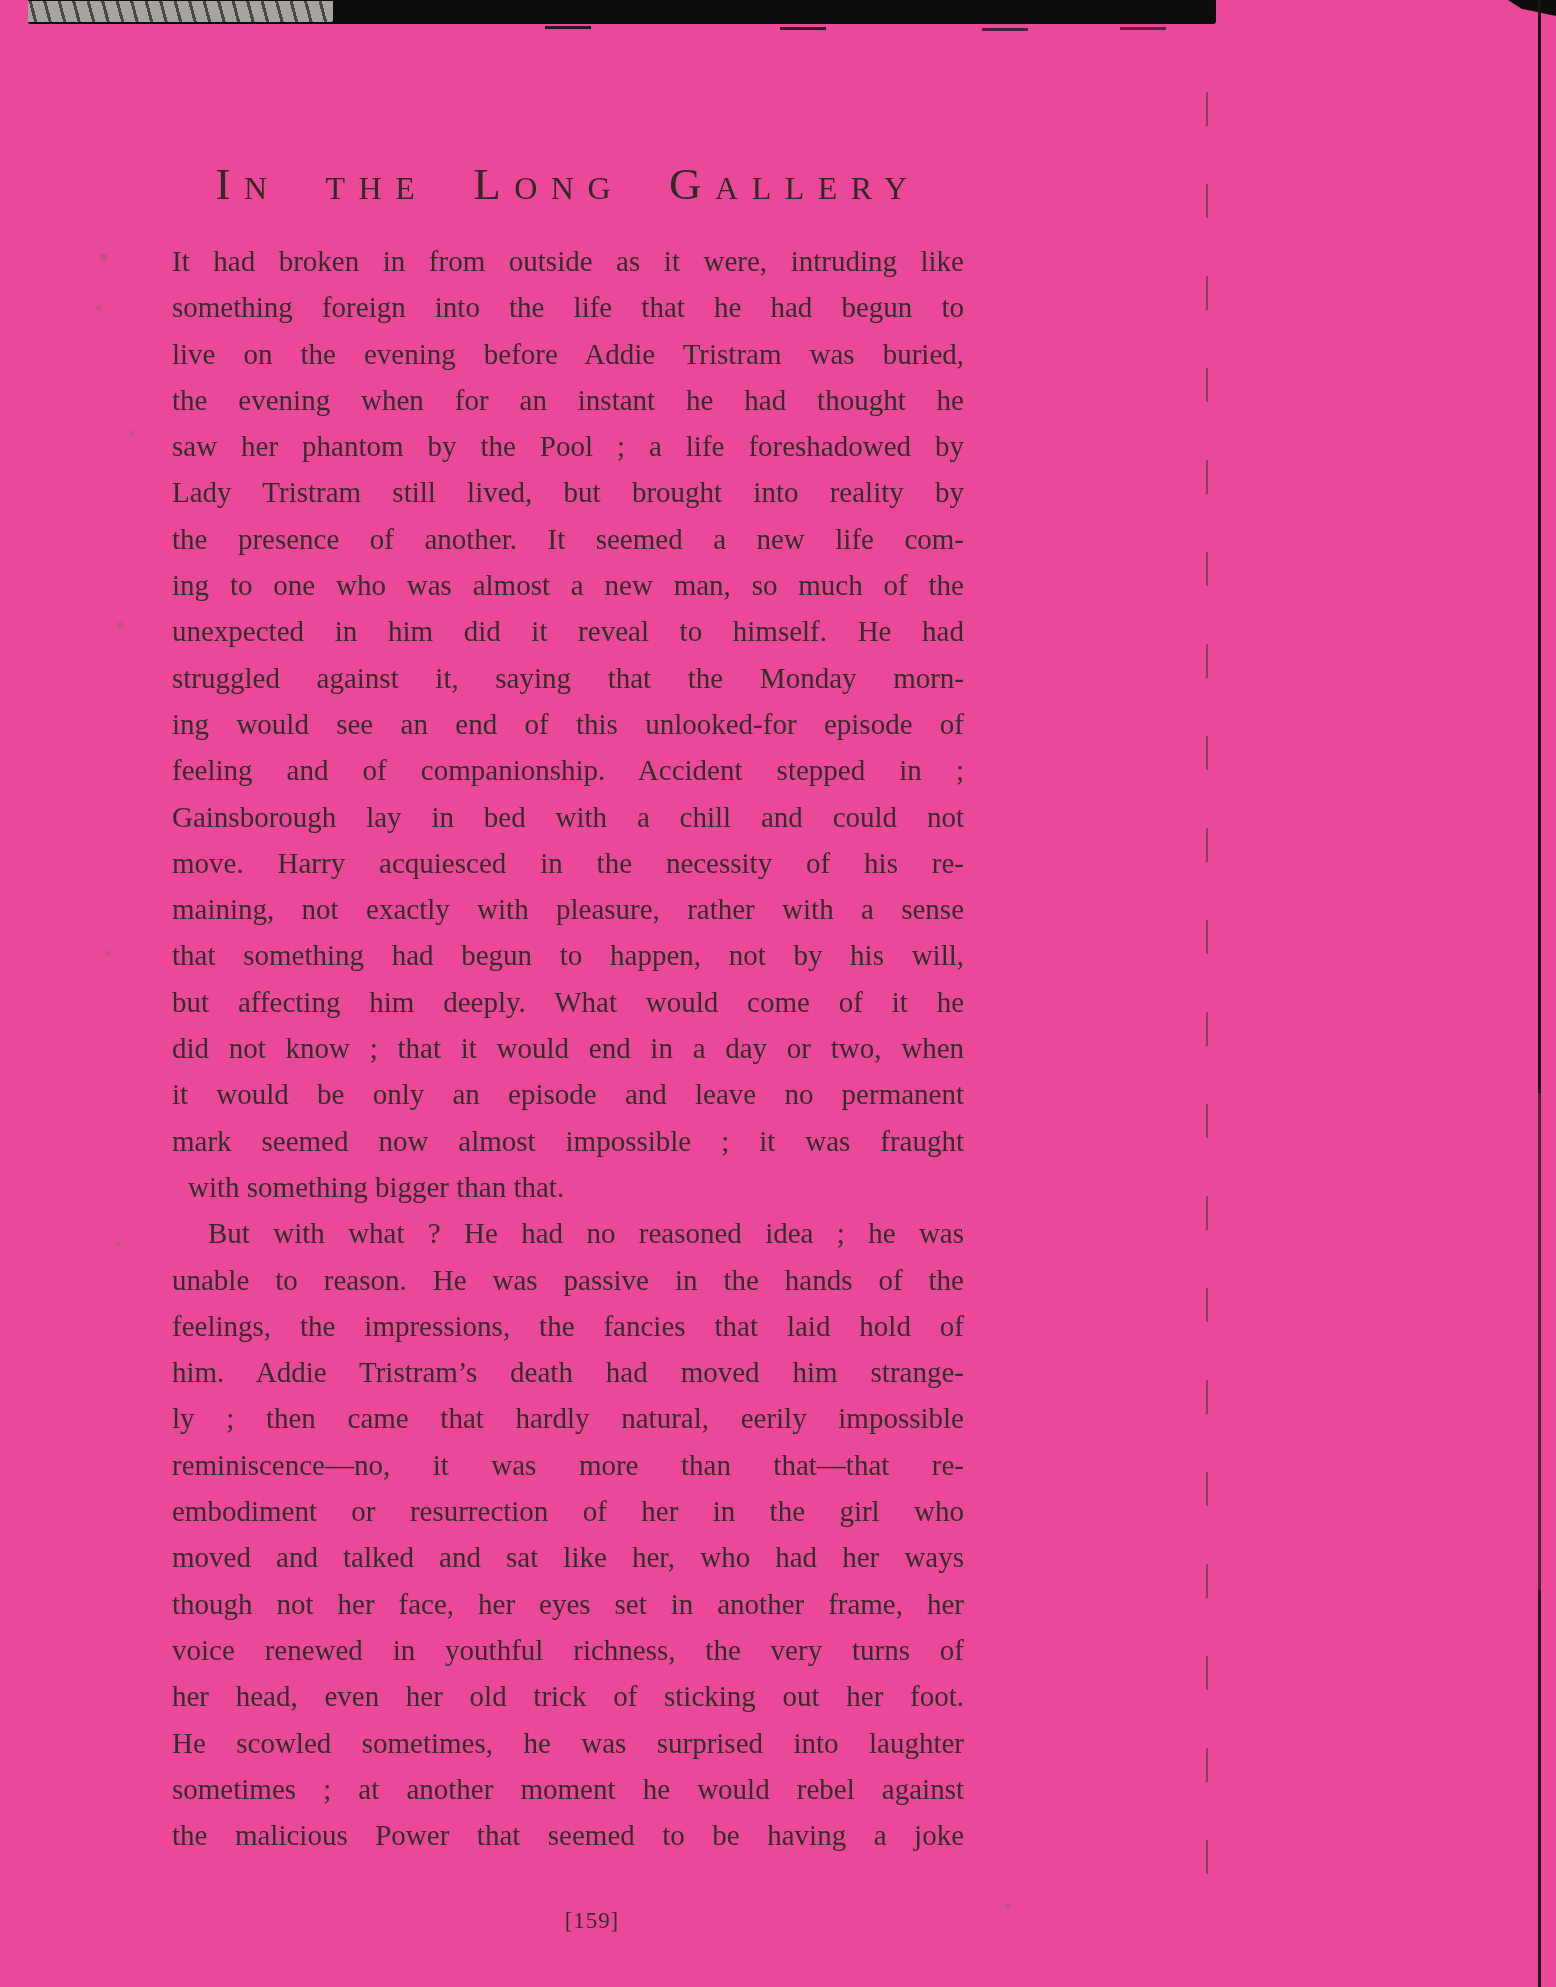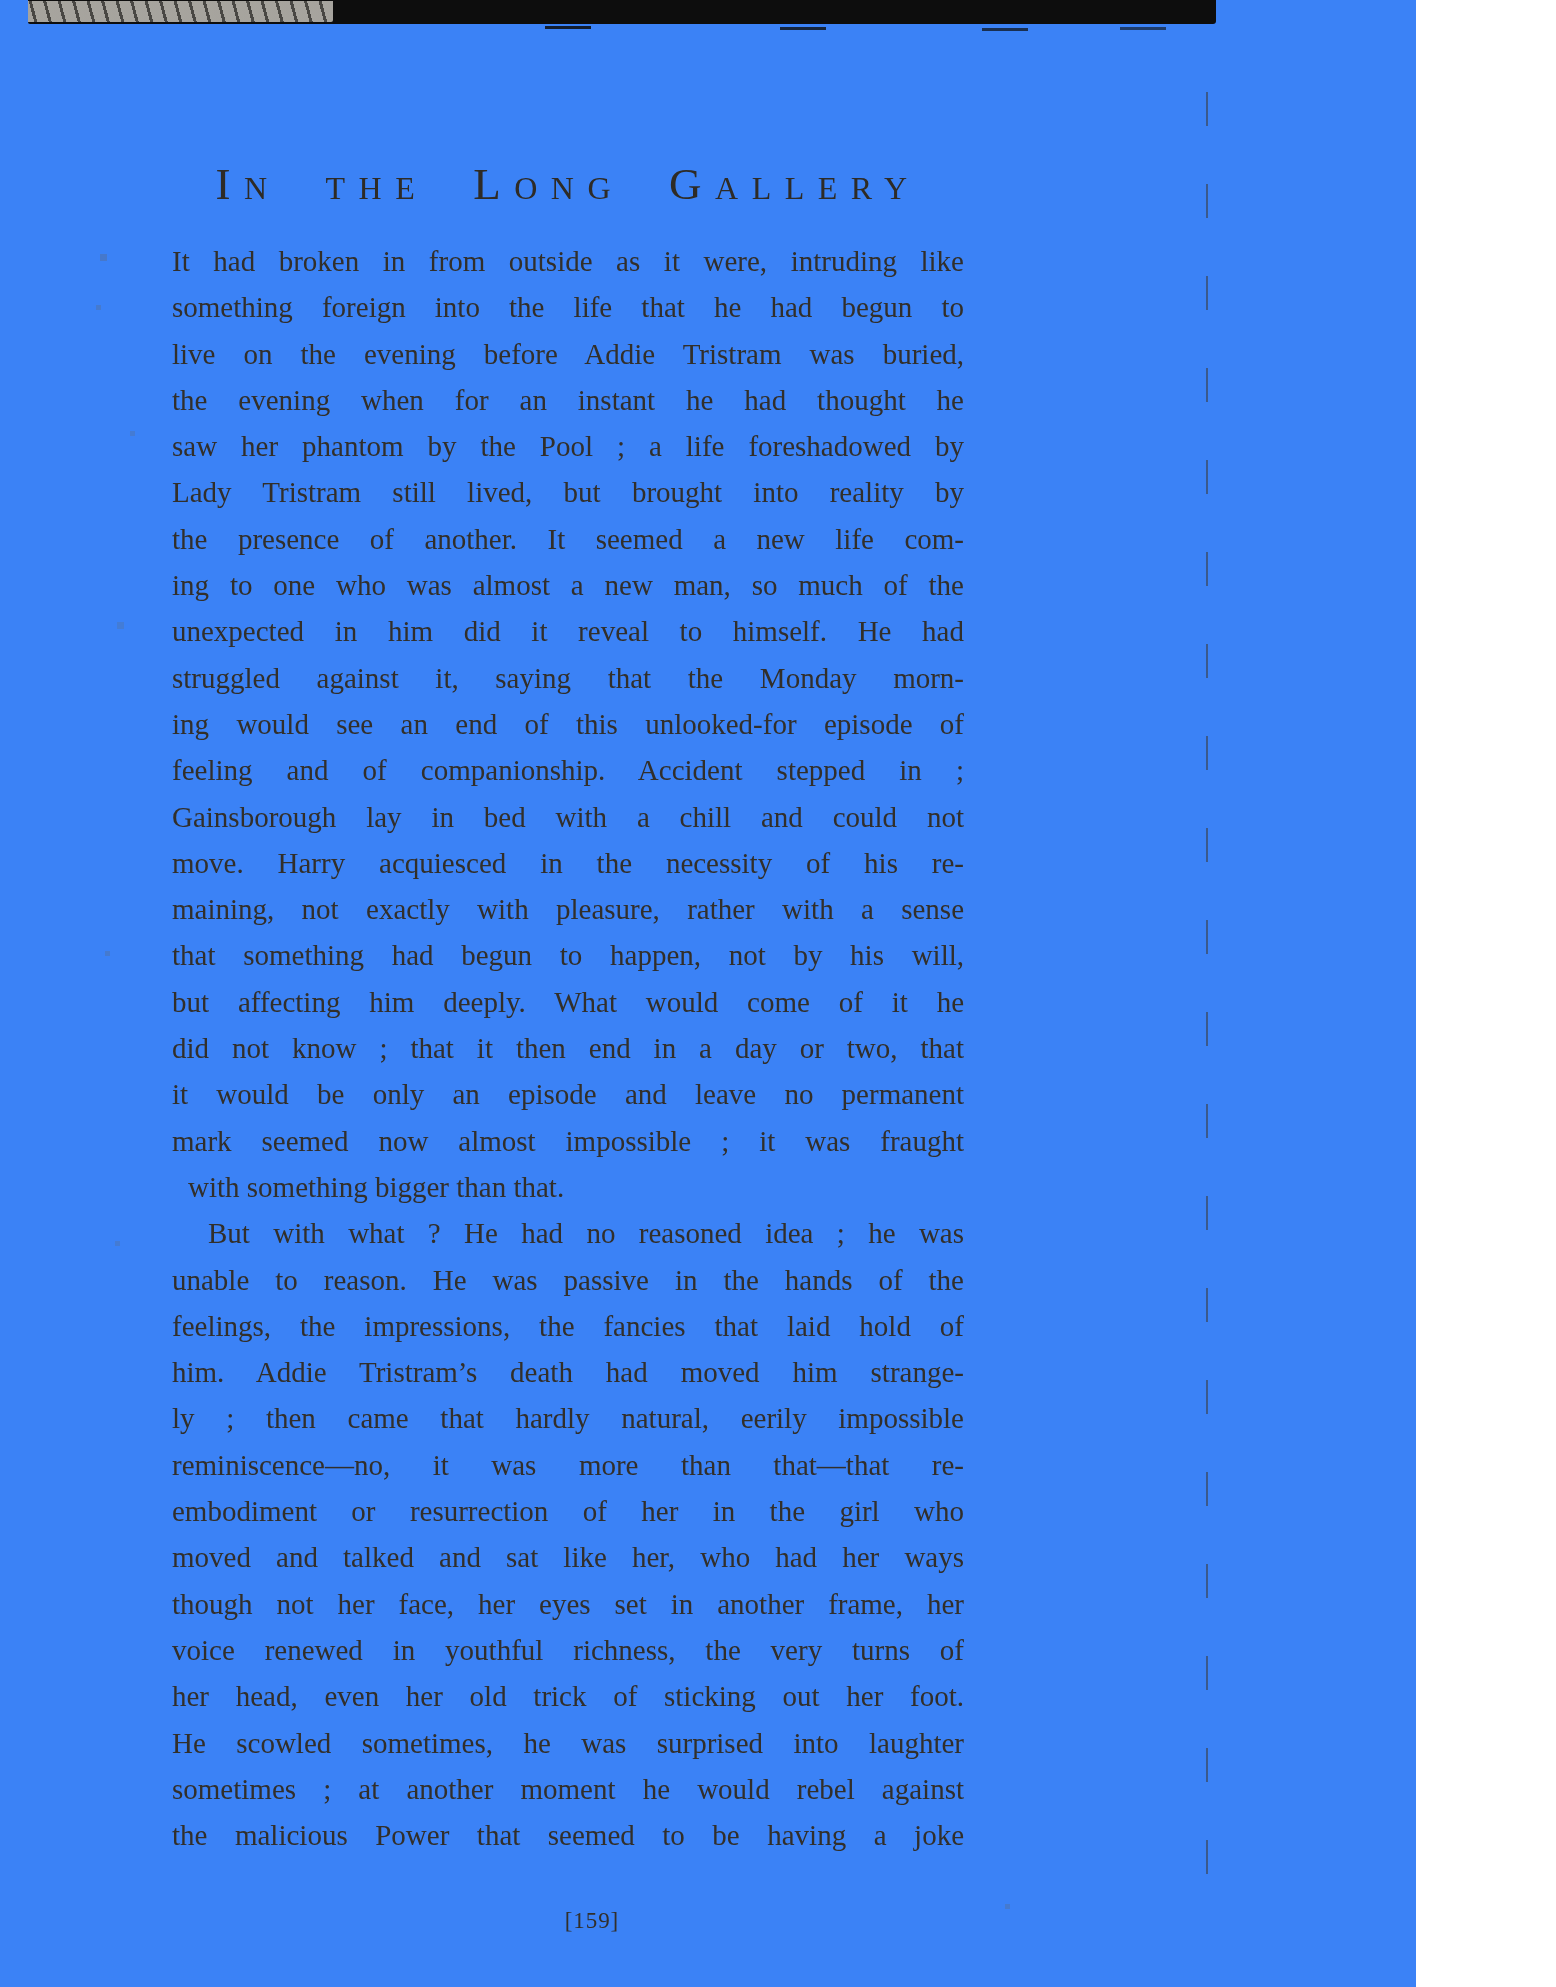--- a/index.html
+++ b/index.html
@@ -2,23 +2,23 @@
 <html><head>
 <meta charset="utf-8">
 <style>
   html, body {
     margin: 0;
     padding: 0;
     background: #ffffff;
   }
   .scan-page {
     position: relative;
-    width: 1416px;
+    width: 1556px;
     height: 1987px;
-    background: #3b82f6;
+    background: #ec4899;
     overflow: hidden;
     font-family: "Liberation Serif", "DejaVu Serif", serif;
     color: #322f2a;
   }
 
   
   .text-col {
     position: absolute;
     left: 172px;
     top: 158px;
@@ -136,21 +136,21 @@
           <div class="line">ing to one who was almost a new man, so much of the</div>
           <div class="line">unexpected in him did it reveal to himself. He had</div>
           <div class="line">struggled against it, saying that the Monday morn-</div>
           <div class="line">ing would see an end of this unlooked-for episode of</div>
           <div class="line">feeling and of companionship. Accident stepped in ;</div>
           <div class="line">Gainsborough lay in bed with a chill and could not</div>
           <div class="line">move. Harry acquiesced in the necessity of his re-</div>
           <div class="line">maining, not exactly with pleasure, rather with a sense</div>
           <div class="line">that something had begun to happen, not by his will,</div>
           <div class="line">but affecting him deeply. What would come of it he</div>
-          <div class="line">did not know ; that it then end in a day or two, that</div>
+          <div class="line">did not know ; that it would end in a day or two, when</div>
           <div class="line">it would be only an episode and leave no permanent</div>
           <div class="line">mark seemed now almost impossible ; it was fraught</div>
           <div class="line no-justify">with something bigger than that.</div>
         </div>
         <div class="paragraph">
           <div class="line indent">But with what ?  He had no reasoned idea ; he was</div>
           <div class="line">unable to reason. He was passive in the hands of the</div>
           <div class="line">feelings, the impressions, the fancies that laid hold of</div>
           <div class="line">him. Addie Tristram’s death had moved him strange-</div>
           <div class="line">ly ; then came that hardly natural, eerily impossible</div>

